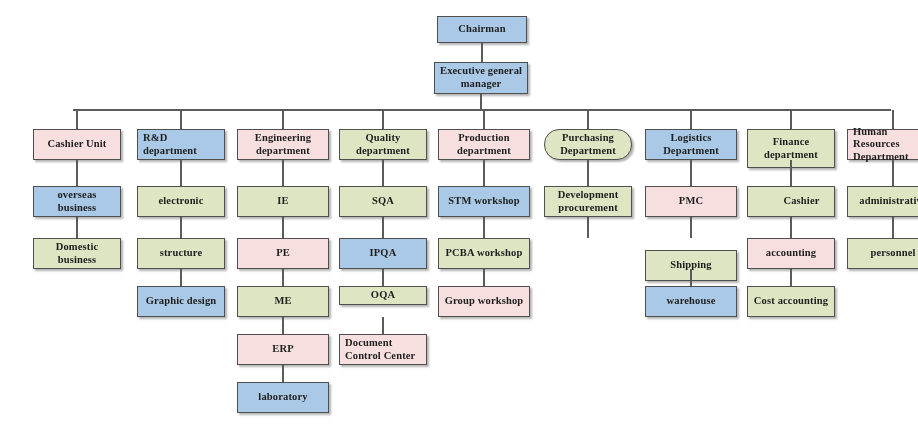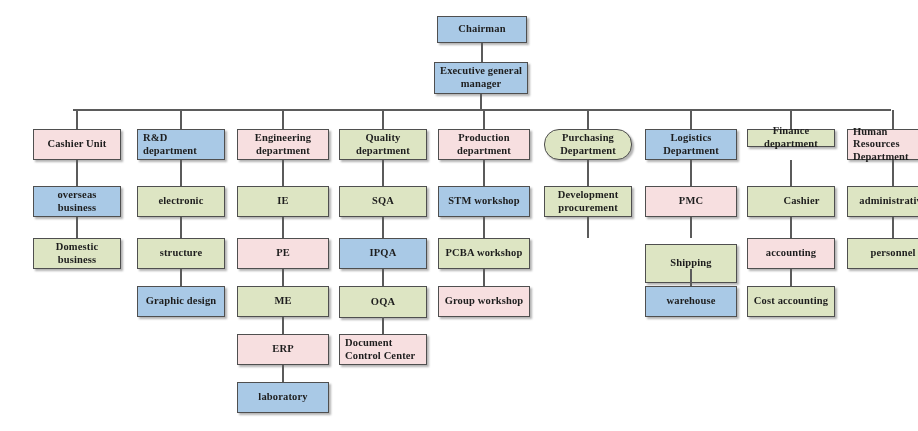--- a/index.html
+++ b/index.html
@@ -80,21 +80,21 @@
     <div class="line vline" style="left: 257.2px; top: 365px; height: 17px;"></div>
     <div class="node blue" style="left: 212px; top: 382px; width: 92px; height: 31px;">laboratory</div>
     <div class="line vline" style="left: 357.2px; top: 110px; height: 19px;"></div>
     <div class="node green" style="left: 314px; top: 129px; width: 88px; height: 31px;">Quality
 department</div>
     <div class="line vline" style="left: 357.2px; top: 160px; height: 26px;"></div>
     <div class="node green" style="left: 314px; top: 186px; width: 88px; height: 31px;">SQA</div>
     <div class="line vline" style="left: 357.2px; top: 217px; height: 21px;"></div>
     <div class="node blue" style="left: 314px; top: 238px; width: 88px; height: 31px;">IPQA</div>
     <div class="line vline" style="left: 357.2px; top: 269px; height: 17px;"></div>
-    <div class="node green" style="left: 314px; top: 286px; width: 88px; height: 32px;">OQA</div>
+    <div class="node green" style="left: 314px; top: 286px; width: 88px; height: 19px;">OQA</div>
     <div class="line vline" style="left: 357.2px; top: 317px; height: 17px;"></div>
     <div class="node pink left" style="left: 314px; top: 334px; width: 88px; height: 31px;">Document
 Control Center</div>
     <div class="line vline" style="left: 458.2px; top: 110px; height: 19px;"></div>
     <div class="node pink" style="left: 413px; top: 129px; width: 92px; height: 31px;">Production
 department</div>
     <div class="line vline" style="left: 458.2px; top: 160px; height: 26px;"></div>
     <div class="node blue" style="left: 413px; top: 186px; width: 92px; height: 31px;">STM workshop</div>
     <div class="line vline" style="left: 458.2px; top: 217px; height: 21px;"></div>
     <div class="node green" style="left: 413px; top: 238px; width: 92px; height: 31px;">PCBA workshop</div>
@@ -106,25 +106,25 @@
     <div class="line vline" style="left: 562.2px; top: 160px; height: 26px;"></div>
     <div class="node green" style="left: 519px; top: 186px; width: 88px; height: 31px;">Development
 procurement</div>
     <div class="line vline" style="left: 562.2px; top: 217px; height: 21px;"></div>
     <div class="line vline" style="left: 665.2px; top: 110px; height: 19px;"></div>
     <div class="node blue" style="left: 620px; top: 129px; width: 92px; height: 31px;">Logistics
 Department</div>
     <div class="line vline" style="left: 665.2px; top: 160px; height: 26px;"></div>
     <div class="node pink" style="left: 620px; top: 186px; width: 92px; height: 31px;">PMC</div>
     <div class="line vline" style="left: 665.2px; top: 217px; height: 21px;"></div>
-    <div class="node green" style="left: 620px; top: 244px; width: 92px; height: 39px;">Shipping</div>
+    <div class="node green" style="left: 620px; top: 250px; width: 92px; height: 31px;">Shipping</div>
     <div class="line vline" style="left: 665.2px; top: 269px; height: 17px;"></div>
     <div class="node blue" style="left: 620px; top: 286px; width: 92px; height: 31px;">warehouse</div>
     <div class="line vline" style="left: 765.2px; top: 110px; height: 19px;"></div>
-    <div class="node green" style="left: 722px; top: 129px; width: 88px; height: 18px;">Finance
+    <div class="node green" style="left: 722px; top: 129px; width: 88px; height: 39px;">Finance
 department</div>
     <div class="line vline" style="left: 765.2px; top: 160px; height: 26px;"></div>
     <div class="node green" style="left: 722px; top: 186px; width: 88px; height: 31px; padding-left: 24px;">Cashier</div>
     <div class="line vline" style="left: 765.2px; top: 217px; height: 21px;"></div>
     <div class="node pink" style="left: 722px; top: 238px; width: 88px; height: 31px;">accounting</div>
     <div class="line vline" style="left: 765.2px; top: 269px; height: 17px;"></div>
     <div class="node green" style="left: 722px; top: 286px; width: 88px; height: 31px;">Cost  accounting</div>
     <div class="line vline" style="left: 867.2px; top: 110px; height: 19px;"></div>
     <div class="node pink left" style="left: 822px; top: 129px; width: 92px; height: 31px;">Human Resources
 Department</div>

